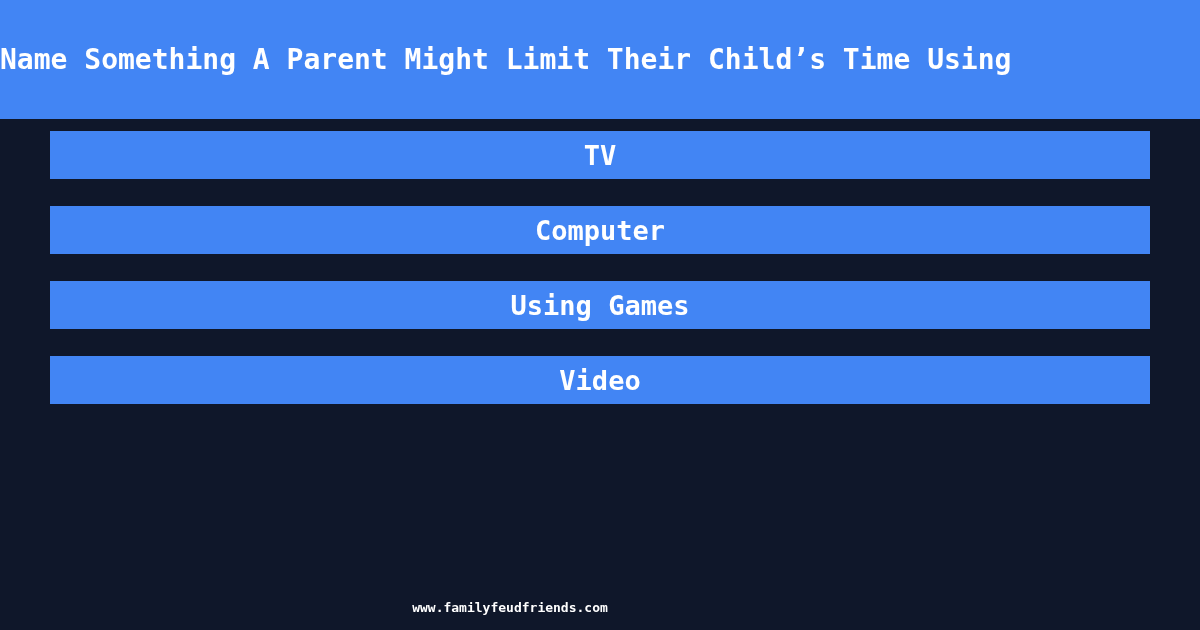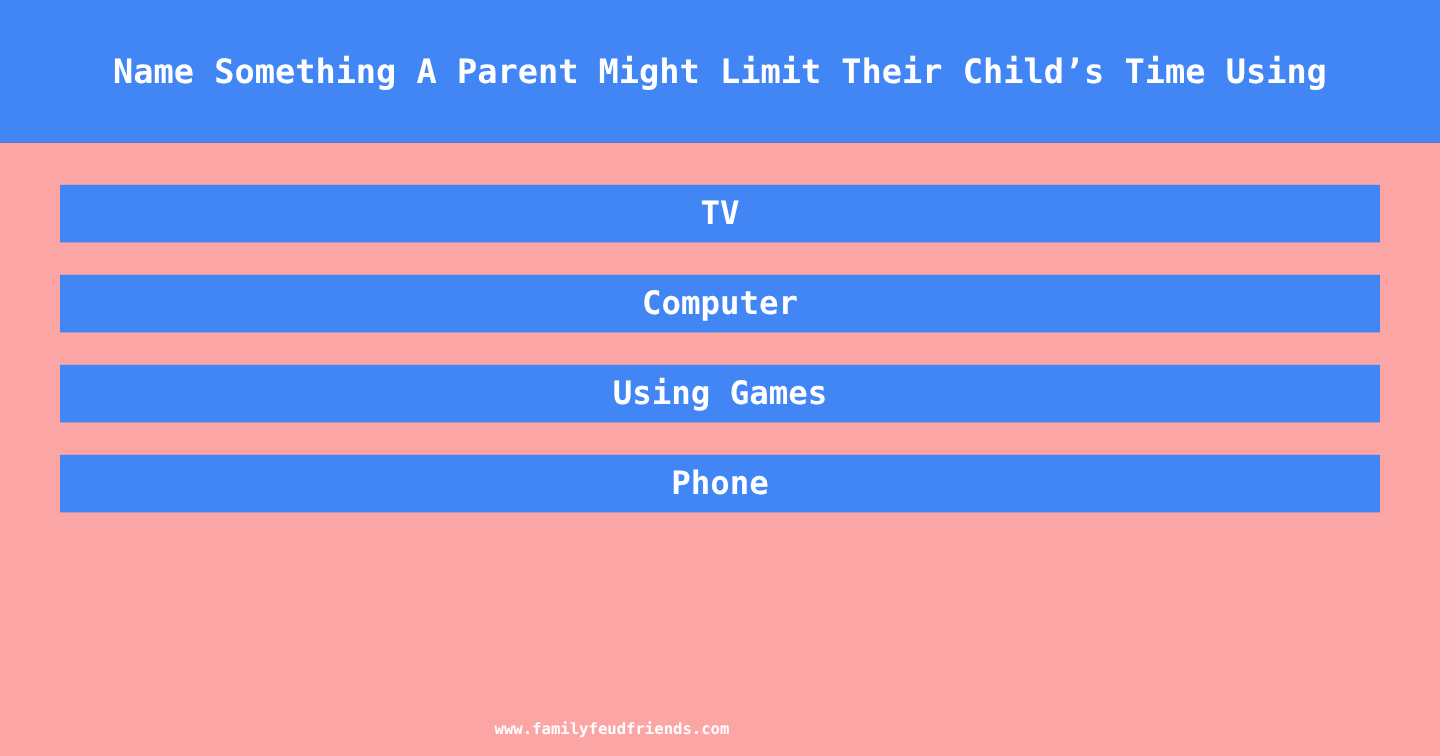--- a/index.html
+++ b/index.html
@@ -24,43 +24,42 @@
     flex-direction: column;
   }
 
   
   #header-band {
     width: 1200px;
     height: 119px;
     background: #4285f4;
     display: flex;
     align-items: center;
-    justify-content: center;
     flex: 0 0 auto;
   }
 
   #question-title {
     font-family: "DejaVu Sans Mono", "Liberation Mono", monospace;
     font-weight: bold;
     font-size: 28px;
     line-height: 1;
     color: #ffffff;
     letter-spacing: 0px;
     white-space: nowrap;
     text-align: center;
     margin: 0;
     padding: 0;
   }
 
   
   #answers-area {
     flex: 1 1 auto;
     position: relative;
-    background: #fca5a5;
-    padding-top: 35px;
+    background: #0f172a;
+    padding-top: 12px;
     box-sizing: border-box;
   }
 
   #answer-list {
     list-style: none;
     margin: 0;
     padding: 0;
     width: 1100px;
     margin-left: 50px;
   }
@@ -127,21 +126,21 @@
 
       <li class="answer-row">
         <span class="answer-text">Computer</span>
       </li>
 
       <li class="answer-row">
         <span class="answer-text">Using Games</span>
       </li>
 
       <li class="answer-row">
-        <span class="answer-text">Phone</span>
+        <span class="answer-text">Video</span>
       </li>
 
     </ul>
   </div>
 
   <div id="footer">
     <span id="footer-url">www.familyfeudfriends.com</span>
   </div>
 
 </div>

